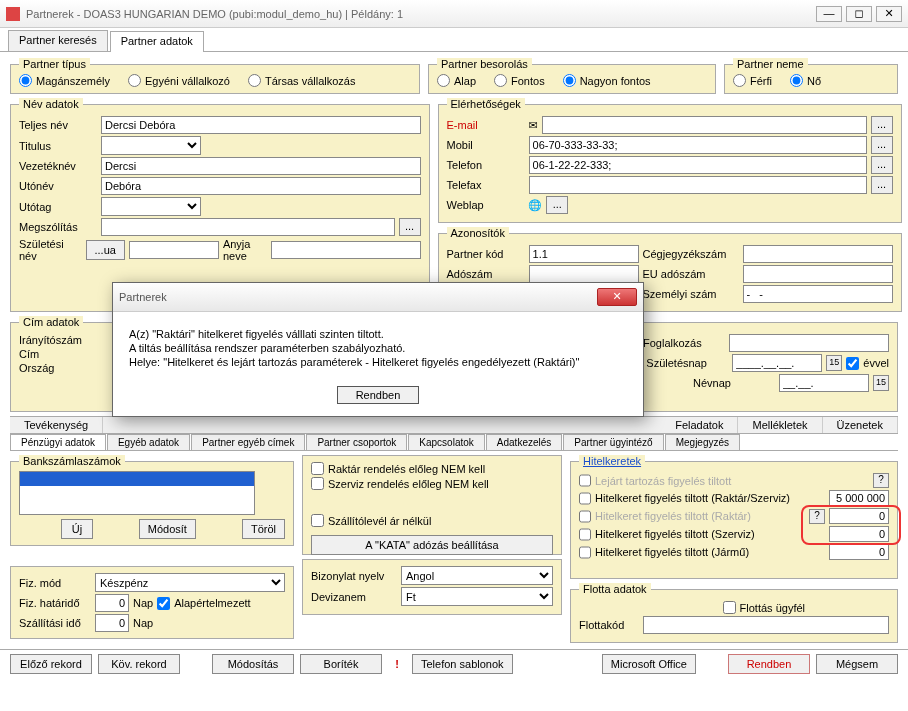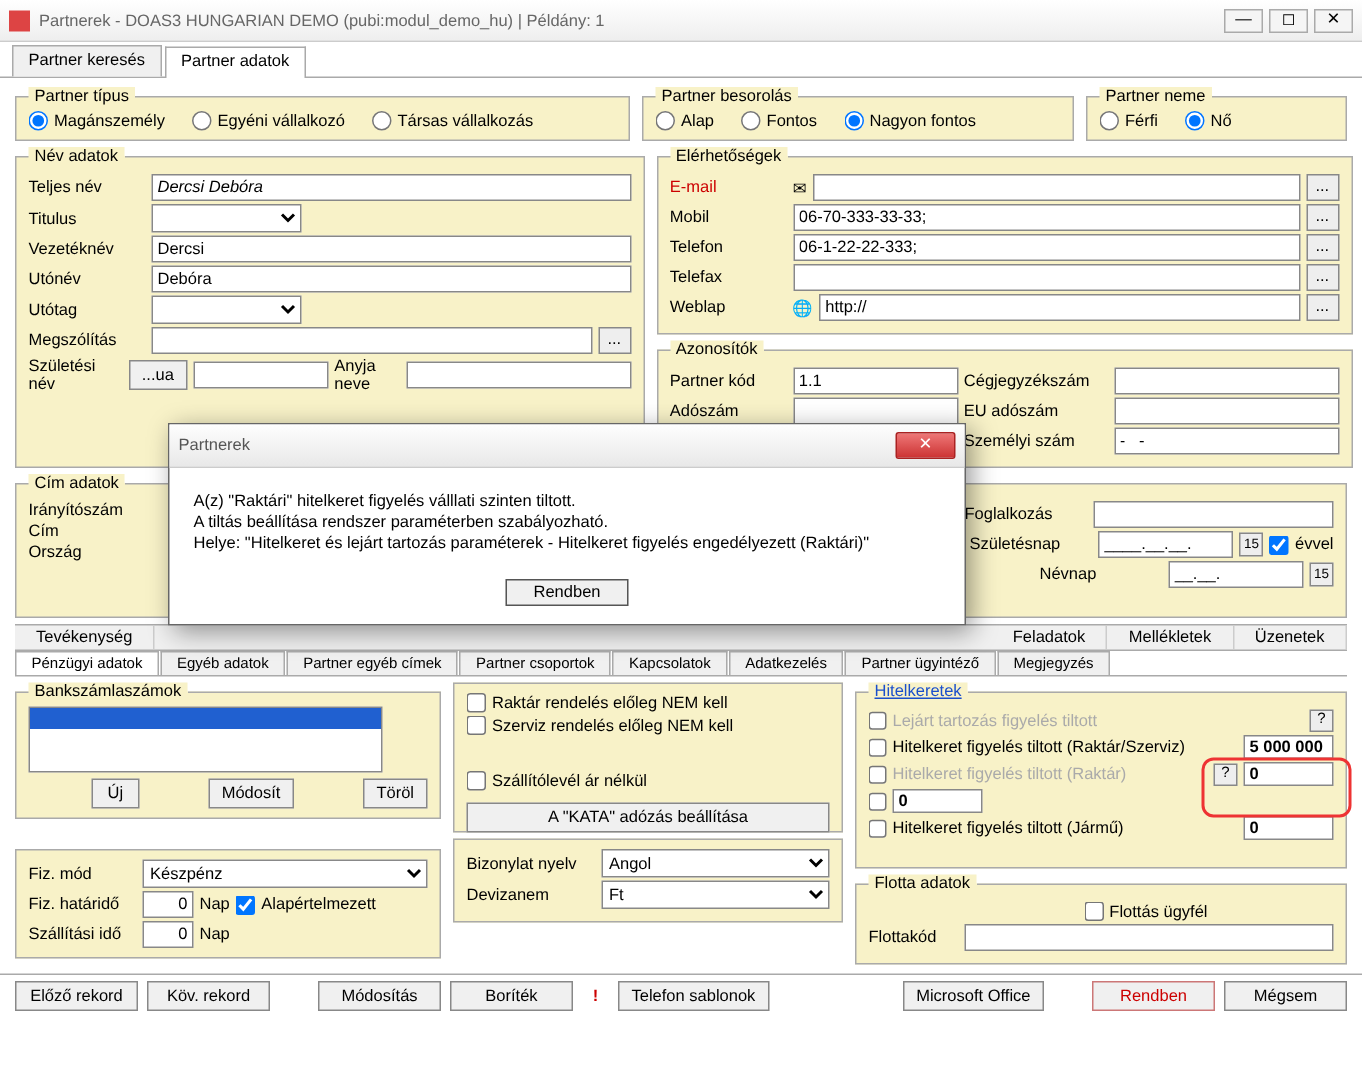--- a/index.html
+++ b/index.html
@@ -45,21 +45,21 @@
 .btnrow { display: flex; gap: 4px; margin-top: 4px; }
 .btn { height: 20px; border: 1px solid #888; background: #f0f0f0; padding: 0 8px; cursor: pointer; }
 .btn.wide { flex: 1; margin-left: 42px; }
 
 .hitel { position: relative; }
 .hitel a { color: #1a4fcc; text-decoration: underline; }
 .hitelrow { display: flex; align-items: center; gap: 4px; margin: 2px 0; }
 .hitelrow .chk { width: 12px; }
 .hitelrow .txt { flex: 1; }
 .hitelrow .q { width: 16px; height: 15px; border: 1px solid #888; background: #eee; text-align: center; line-height: 12px; cursor: pointer; font-size: 10px; }
-.hitelrow .num { width: 60px; text-align: left; border: 1px solid #888; height: 16px; padding: 0 3px; background: #fff; font-weight: bold; }
+.hitelrow .num { width: 60px; text-align: right; border: 1px solid #888; height: 16px; padding: 0 3px; background: #fff; }
 .disabled { color: #aaa; }
 .redbox { position: absolute; border: 2px solid #e33; border-radius: 8px; pointer-events: none; }
 
 .bottombar { display: flex; gap: 6px; padding: 4px 10px; border-top: 1px solid #aaa; align-items: center; }
 .bottombar .btn { min-width: 82px; }
 .bottombar .redbtn { color: #c00; border-color: #c77; }
 .exclaim { color: #c00; font-weight: bold; width: 18px; text-align: center; }
 
 
 .modal-overlay { position: absolute; top: 0; left: 0; width: 100%; height: 100%; }
@@ -142,21 +142,21 @@
           </label>
       </div>
     </fieldset>
   </div>
 
   <div class="row">
     <fieldset style="flex:0 0 410px">
       <legend>Név adatok</legend>
       <div class="formrow">
           <span class="lbl">Teljes név</span>
-          <input type="text" style="flex: 1 1 0%; font-style: italic;" value="Dercsi Debóra">
+          <input type="text" style="flex: 1 1 0%;" value="Dercsi Debóra">
         </div>
       <div class="formrow">
           <span class="lbl">Titulus</span>
           <select style="width:100px"></select>
         </div>
       <div class="formrow">
           <span class="lbl">Vezetéknév</span>
           <input type="text" style="flex: 1 1 0%;" value="Dercsi">
         </div>
       <div class="formrow">
@@ -201,21 +201,20 @@
             <div class="dotbtn">...</div>
           </div>
         <div class="formrow">
             <span class="lbl2">Telefax</span>
             <input type="text" style="flex: 1 1 0%;">
             <div class="dotbtn">...</div>
           </div>
         <div class="formrow">
             <span class="lbl2">Weblap</span>
             <span>🌐</span>
-            <input type="text" style="flex: 1 1 0%;" value="http://">
             <div class="dotbtn">...</div>
           </div>
       </fieldset>
       <fieldset>
         <legend>Azonosítók</legend>
         <div class="formrow">
           <span class="lbl2">Partner kód</span>
             <input type="text" style="width: 110px;" value="1.1">
           <span style="width:96px">Cégjegyzékszám</span>
             <input type="text" style="flex: 1 1 0%;">
@@ -368,20 +367,21 @@
             <input class="num" value="5 000 000" style="">
           </div>
         <div class="hitelrow">
             <input type="checkbox" class="chk" style="">
             <span class="txt disabled">Hitelkeret figyelés tiltott (Raktár)</span>
             <div class="q">?</div>
             <input class="num" value="0" style="">
           </div>
         <div class="hitelrow">
             <input type="checkbox" class="chk" style="">
+            <span class="txt">Hitelkeret figyelés tiltott (Szerviz)</span>
             <input class="num" value="0" style="">
           </div>
         <div class="hitelrow">
             <input type="checkbox" class="chk" style="">
             <span class="txt">Hitelkeret figyelés tiltott (Jármű)</span>
             <input class="num" value="0" style="">
           </div>
         <div class="redbox" style="top:38px;right:-4px;width:100px;height:40px"></div>
       </fieldset>
       <fieldset style="margin-top:4px">

